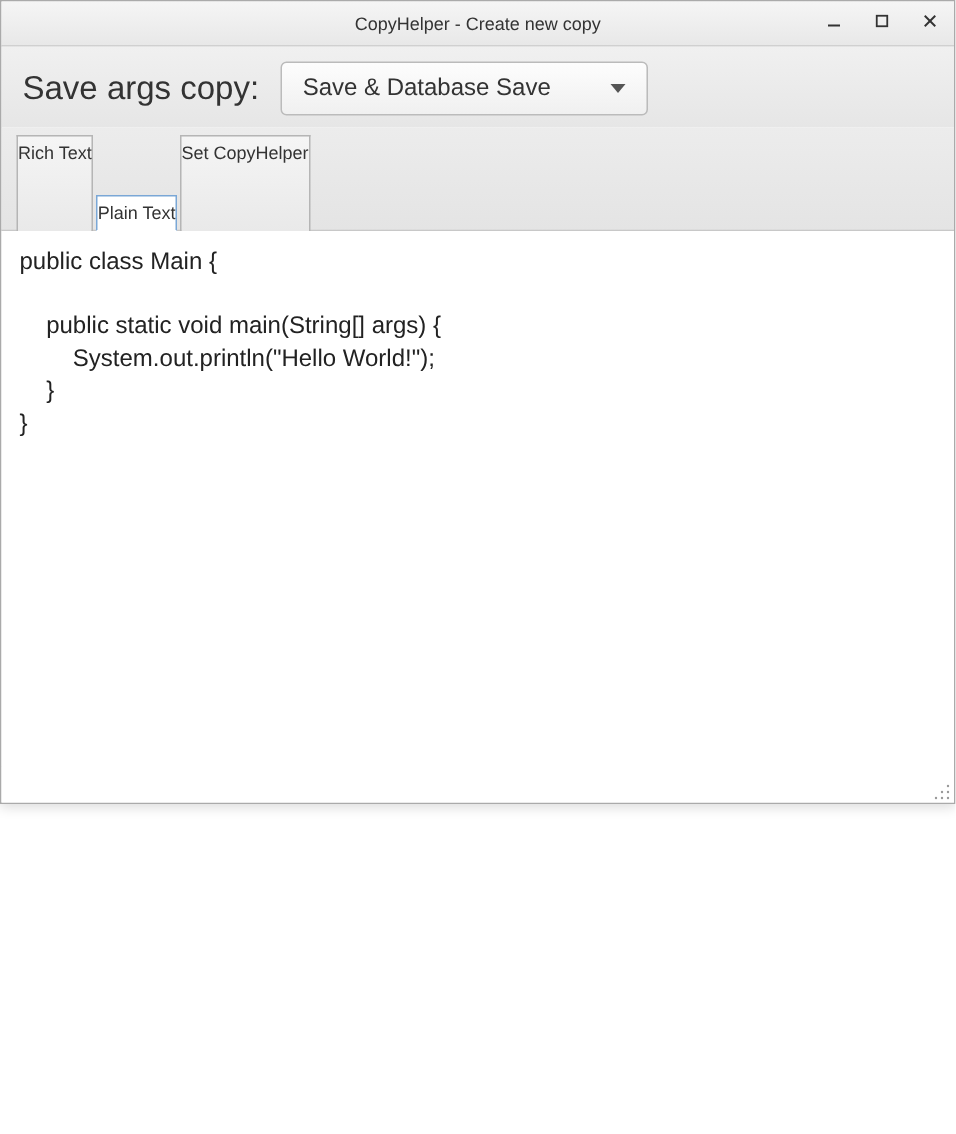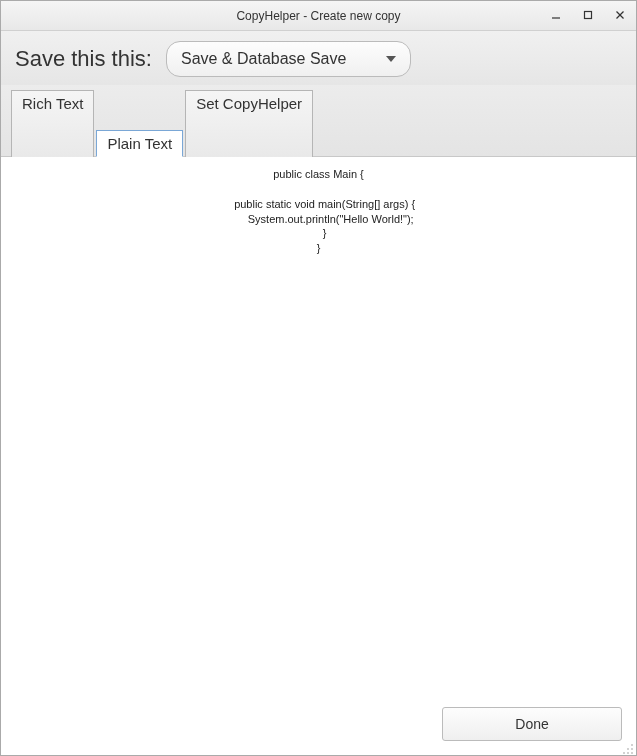--- a/index.html
+++ b/index.html
@@ -5,21 +5,21 @@
 * { box-sizing: border-box; margin: 0; padding: 0; }
 body {
   font-family: "Segoe UI", Tahoma, sans-serif;
   background: #fff;
   width: 637px;
   height: 756px;
   overflow: hidden;
 }
 .window {
   width: 637px;
-  height: 756px;
+  height: 536px;
   border: 1px solid #aaa;
   background: #fff;
   display: flex;
   flex-direction: column;
   box-shadow: 0 2px 8px rgba(0,0,0,0.15);
 }
 .titlebar {
   height: 30px;
   background: linear-gradient(to bottom, #f5f5f5, #e8e8e8);
   border-bottom: 1px solid #d0d0d0;
@@ -59,21 +59,21 @@
   gap: 14px;
 }
 .header-label {
   font-size: 22px;
   color: #333;
   font-weight: 400;
 }
 .dropdown {
   background: linear-gradient(to bottom, #fdfdfd, #f0f0f0);
   border: 1px solid #bbb;
-  border-radius: 14px;
+  border-radius: 4px;
   padding: 8px 14px;
   display: flex;
   align-items: center;
   gap: 40px;
   font-size: 16px;
   color: #333;
   cursor: pointer;
   min-width: 230px;
   justify-content: space-between;
 }
@@ -84,22 +84,22 @@
   border-top: 6px solid #555;
 }
 .tabbar {
   background: linear-gradient(to bottom, #ececec, #e4e4e4);
   padding: 4px 10px 0 10px;
   display: flex;
   gap: 0;
   border-bottom: 1px solid #c8c8c8;
 }
 .tab {
-  padding: 4px 10px;
-  font-size: 15px;
+  padding: 4px 0;
+  font-size: 12px;
   color: #333;
   border: 1px solid #b5b5b5;
   border-bottom: none;
   background: linear-gradient(to bottom, #f5f5f5, #e9e9e9);
   margin-right: 2px;
   cursor: pointer;
   position: relative;
   top: 1px;
 }
 .tab.active {
@@ -107,26 +107,25 @@
   border: 1px solid #7aa7d6;
   border-bottom: 1px solid #fff;
   top: 1px;
   margin-top: 40px;
 }
 .content {
   flex: 1;
   background: #fff;
   padding: 10px 12px;
   font-family: "Segoe UI", Tahoma, sans-serif;
-  font-size: 11px;
+  font-size: 16px;
   color: #222;
   white-space: pre;
   overflow: auto;
   line-height: 1.35;
-  text-align: center;
 }
 .footer {
   padding: 10px 14px 14px 14px;
   display: flex;
   justify-content: flex-end;
   background: #fff;
   position: relative;
 }
 .done-btn {
   background: linear-gradient(to bottom, #fdfdfd, #efefef);
@@ -175,21 +174,21 @@
           <svg viewBox="0 0 10 10">
               <line x1="1.5" y1="1.5" x2="8.5" y2="8.5" stroke="#333" stroke-width="1.3"></line>
               <line x1="8.5" y1="1.5" x2="1.5" y2="8.5" stroke="#333" stroke-width="1.3"></line>
             </svg>
         </span>
       </div>
     </div>
   </div>
 
   <div class="header">
-    <div class="header-label">Save this this:</div>
+    <div class="header-label">Save args copy:</div>
     <div class="dropdown">
       <span>Save &amp; Database Save</span>
       <span class="dropdown-arrow"></span>
     </div>
   </div>
 
   <div class="tabbar">
     <div class="tab">
       <span>Rich Text</span>
     </div>
@@ -202,23 +201,20 @@
   </div>
 
   <div class="content">public class Main {
 
     public static void main(String[] args) {
         System.out.println("Hello World!");
     }
 }</div>
 
   <div class="footer">
-    <div class="done-btn">
-      <span>Done</span>
-    </div>
     <div class="resize-grip">
       <svg viewBox="0 0 12 12">
         <circle cx="10" cy="2" r="0.8" fill="#999"></circle>
         <circle cx="10" cy="6" r="0.8" fill="#999"></circle>
         <circle cx="6" cy="6" r="0.8" fill="#999"></circle>
         <circle cx="10" cy="10" r="0.8" fill="#999"></circle>
         <circle cx="6" cy="10" r="0.8" fill="#999"></circle>
         <circle cx="2" cy="10" r="0.8" fill="#999"></circle>
       </svg>
     </div>

